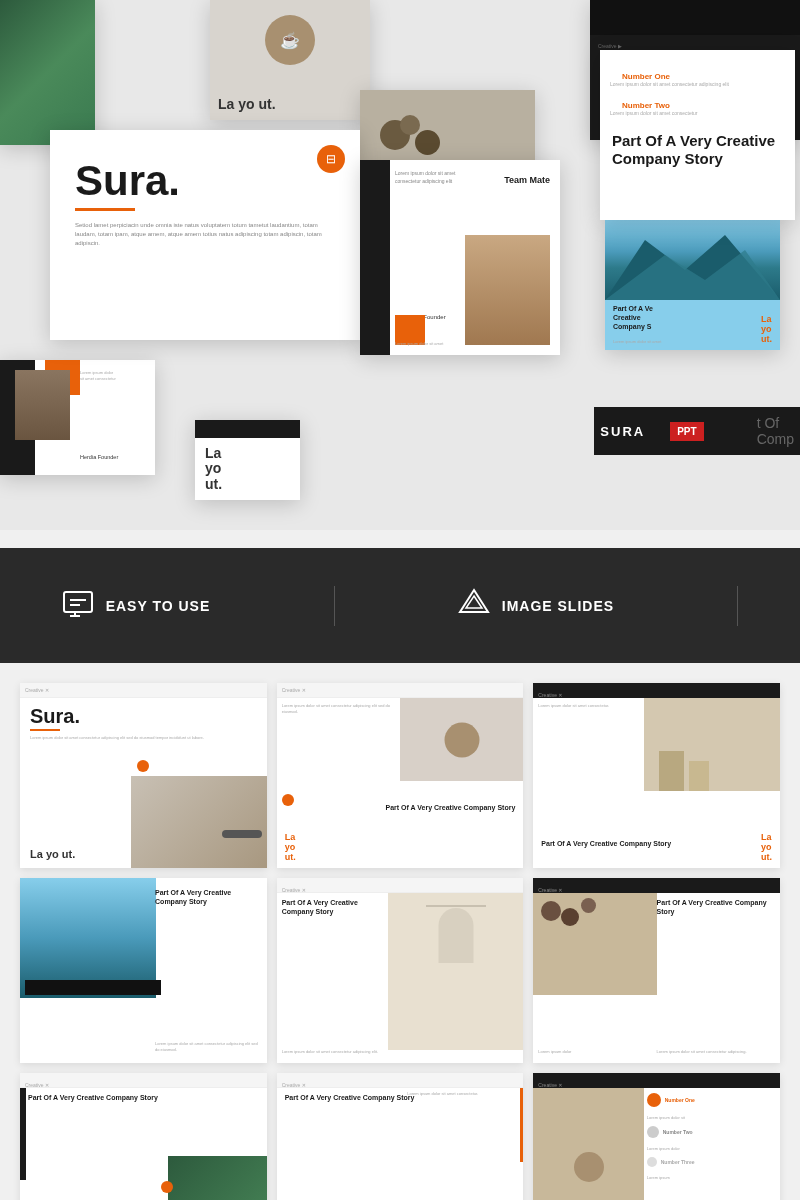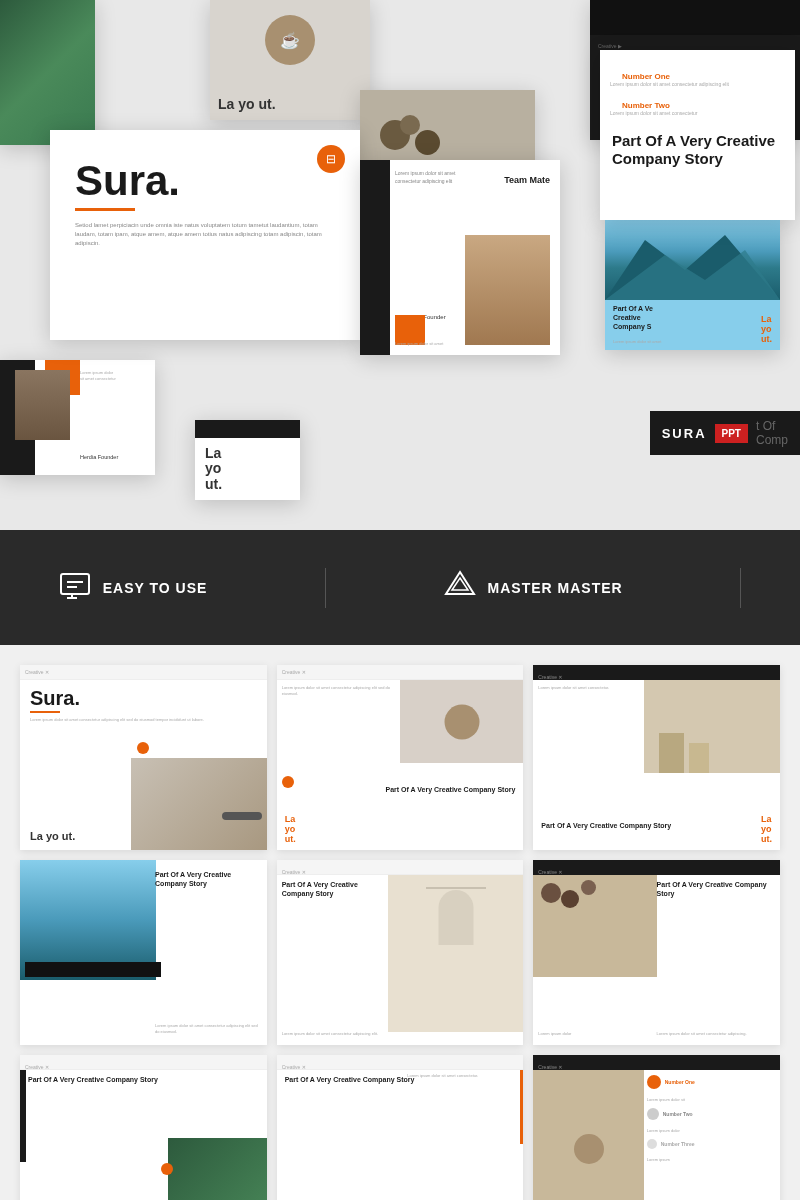--- a/index.html
+++ b/index.html
@@ -166,25 +166,25 @@
       left: 35px;
     }
 
     
     .sura-ppt-badge {
       position: absolute;
       bottom: 75px;
       right: 0;
       background: #1a1a1a;
       color: white;
-      padding: 8px 12px;
+      padding: 8px 6px;
       z-index: 10;
       display: flex;
       align-items: center;
-      gap: 8px;
+      gap: 25px;
     }
     .sura-ppt-text {
       font-size: 13px;
       font-weight: 700;
       letter-spacing: 2px;
       color: white;
     }
     .sura-ppt-red {
       background: #cc2020;
       color: white;
@@ -221,20 +221,21 @@
     }
 
     
     .features-bar {
       width: 800px;
       height: 115px;
       background: #2a2a2a;
       display: flex;
       align-items: center;
       justify-content: space-around;
+      margin-top: 18px;
     }
     .feature-item {
       display: flex;
       align-items: center;
       gap: 12px;
     }
     .feature-icon {
       color: white;
       font-size: 26px;
       line-height: 1;
@@ -347,21 +348,21 @@
       </svg>
     </div>
     <div style="padding:4px 8px;font-size:7px;font-weight:700;color:#1a1a1a;line-height:1.3;">Part Of A Ve<br>Creative<br>Company S</div>
     <div style="position:absolute;bottom:5px;right:8px;font-size:9px;font-weight:700;color:#e8610a;line-height:1.1;">La<br>yo<br>ut.</div>
     <div style="position:absolute;bottom:5px;left:8px;font-size:4px;color:#aaa;line-height:1.5;">Lorem ipsum dolor sit amet</div>
   </div>
 
   <div class="sura-ppt-badge">
     <span class="sura-ppt-text">SURA</span>
     <span class="sura-ppt-red">PPT</span>
-    <span style="font-size:12px;color:#666;">t Of<br>Comp</span>
+    <span style="font-size:14px;color:#666;margin-left:28px;">t Of<br>Comp</span>
   </div>
 
   <div class="slide-card slide-person-bl">
     <div style="position:absolute;left:0;top:0;width:35px;height:100%;background:#1a1a1a;"></div>
     <div class="orange-rect"></div>
     <div class="slide-person-photo">
       <div style="width:100%;height:100%;background:linear-gradient(180deg,#8a7560,#6a5540);"></div>
     </div>
     <div style="position:absolute;left:80px;bottom:15px;font-size:5.5px;color:#333;">Herdia
 Founder</div>
@@ -391,21 +392,21 @@
 
   <div class="feature-divider"></div>
 
   <div class="feature-item">
     <div class="feature-icon">
       <svg width="32" height="32" viewBox="0 0 32 32" fill="none">
         <polygon points="16,2 30,24 2,24" stroke="white" stroke-width="2" fill="none"></polygon>
         <polygon points="16,8 24,20 8,20" stroke="white" stroke-width="1.5" fill="none"></polygon>
       </svg>
     </div>
-    <span class="feature-label">MASTER MASTER</span>
+    <span class="feature-label">IMAGE SLIDES</span>
   </div>
 
   <div class="feature-divider"></div>
 
 </div>
 
 <div class="slide-grid-section">
   <div class="slide-grid">
 
     <div class="grid-slide">

